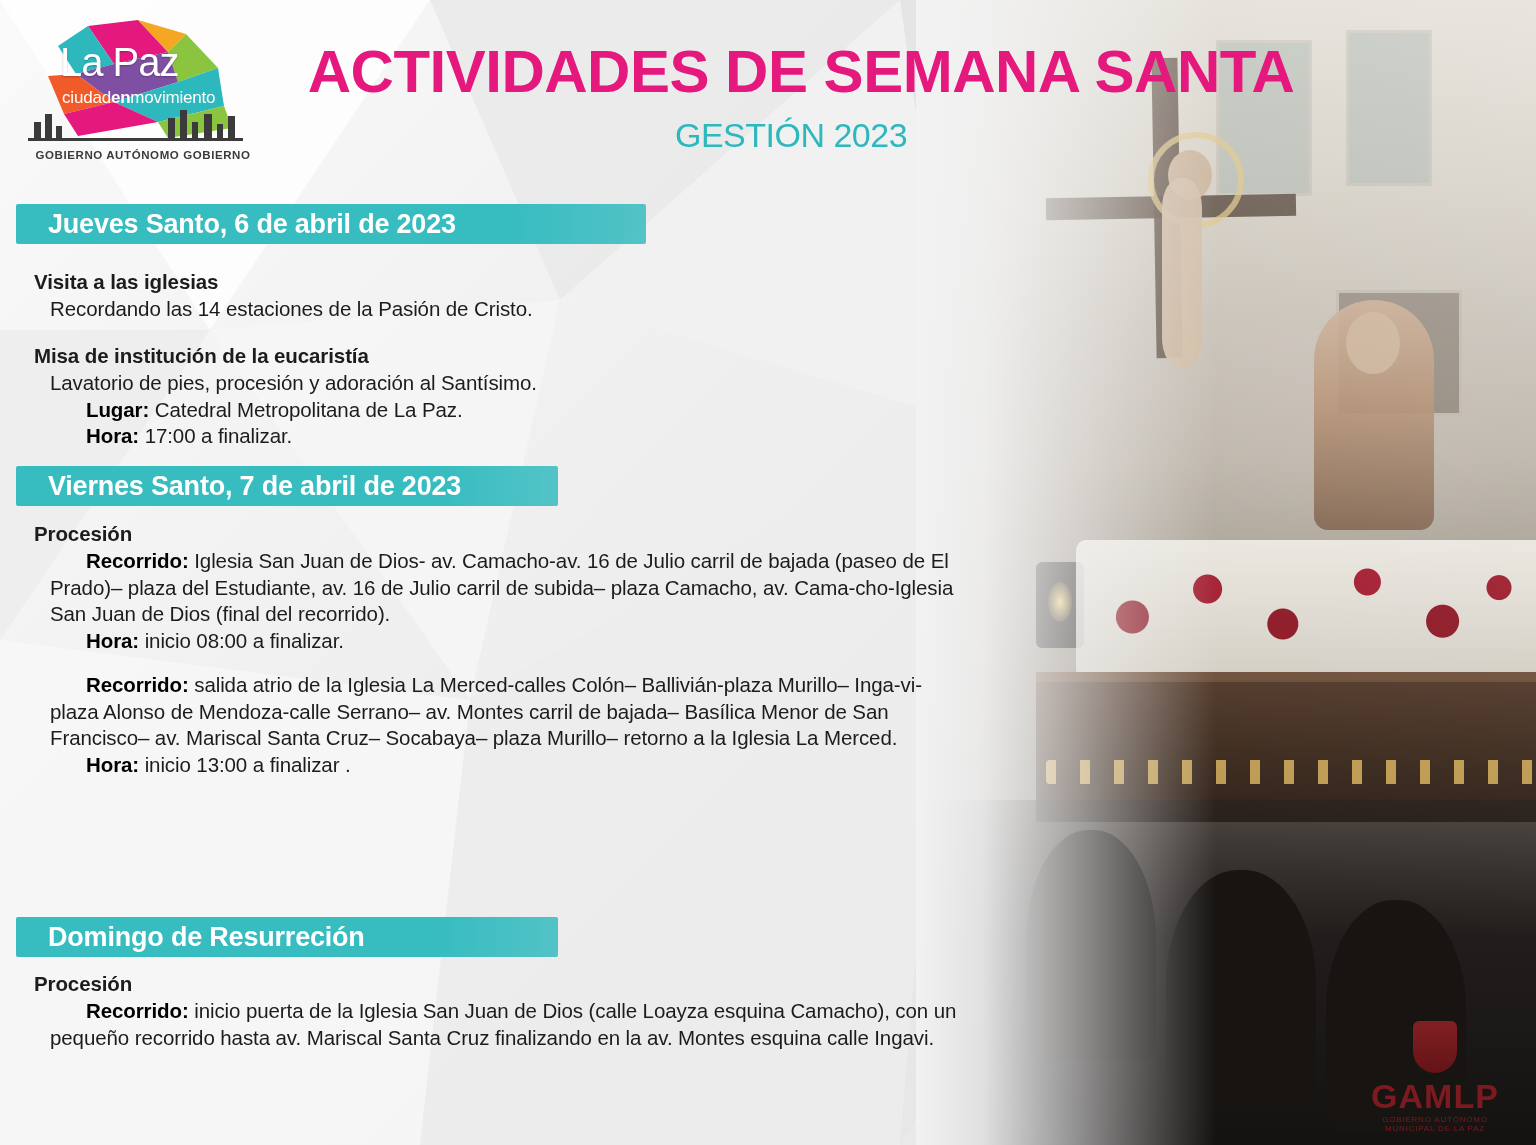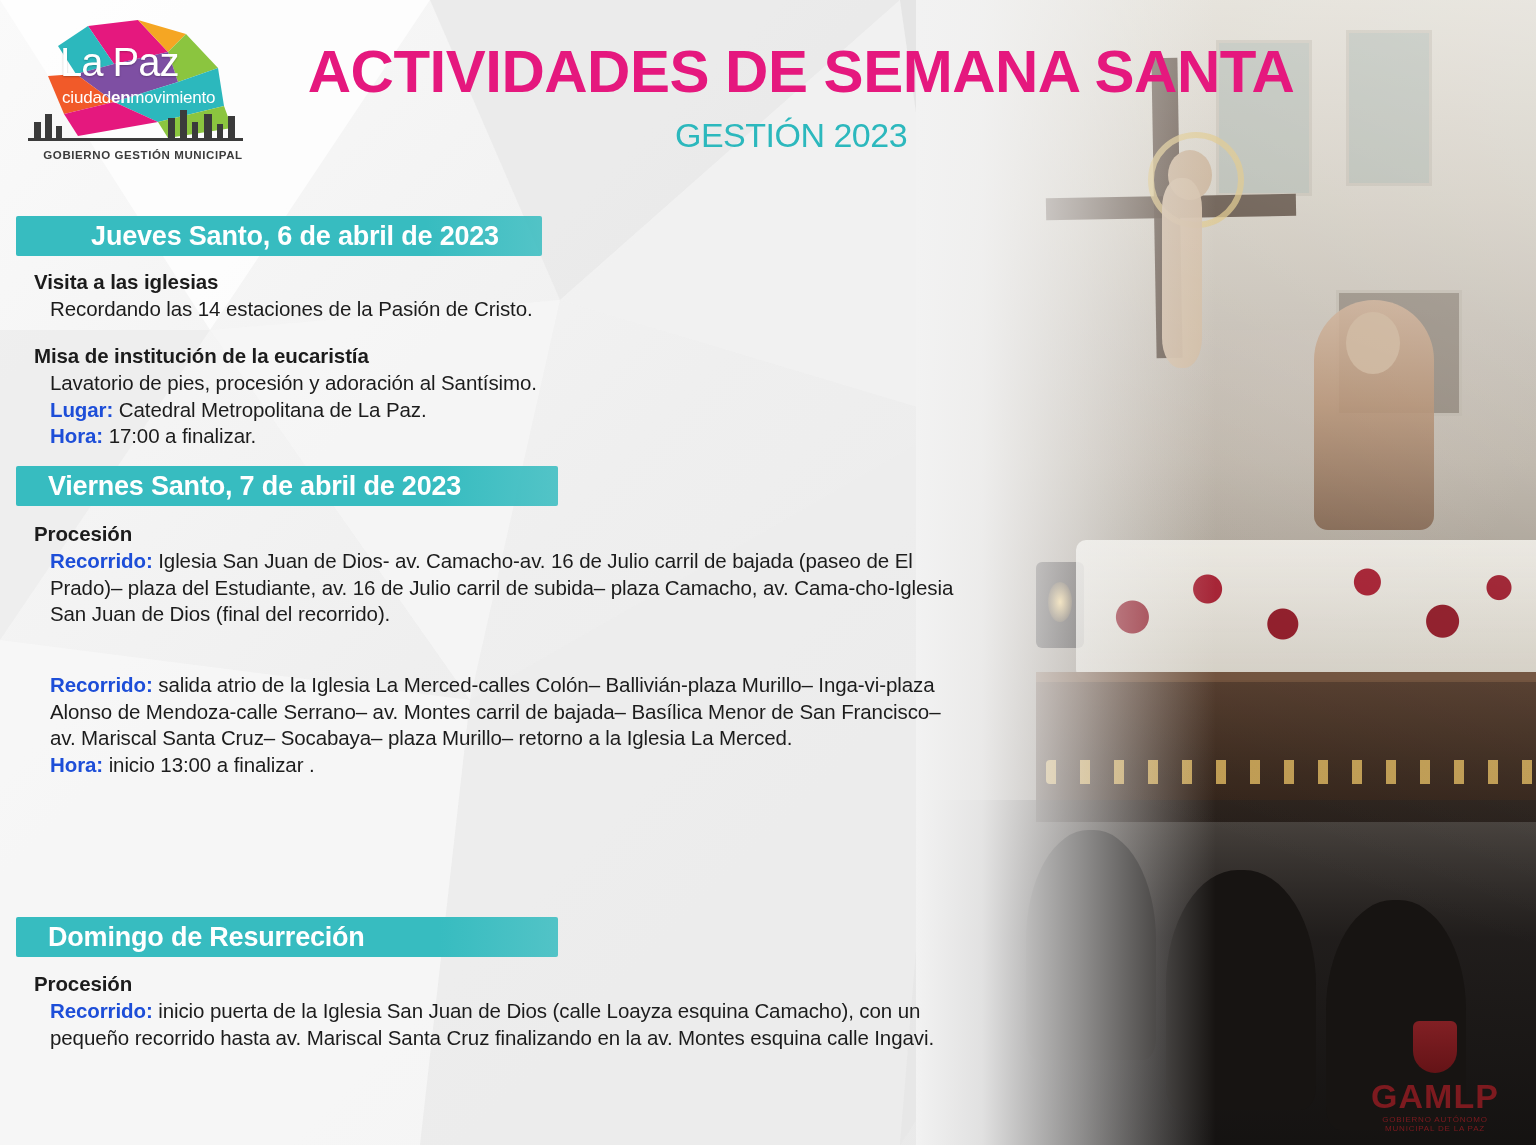--- a/index.html
+++ b/index.html
@@ -266,22 +266,23 @@
   }
   .evt-line {
     font-size: 20.5px;
     color: #1c1c1c;
     margin: 0;
     padding-left: 16px;
     line-height: 1.30;
     letter-spacing: -0.1px;
   }
   .lbl {
-    color: #1d4ed8;
-    font-weight: bold;
+    color: #000000;
+    font-weight: bold;
+    margin-left: 36px;
   }
   .gamlp {
     position: absolute;
     right: 26px;
     bottom: 12px;
     width: 150px;
     text-align: center;
     color: #7d1a1f;
   }
   .gamlp-name {
@@ -369,27 +370,27 @@
         <rect x="162" y="92" width="7" height="28"></rect>
         <rect x="174" y="104" width="6" height="16"></rect>
         <rect x="186" y="96" width="8" height="24"></rect>
         <rect x="199" y="106" width="6" height="14"></rect>
         <rect x="210" y="98" width="7" height="22"></rect>
         <rect x="10" y="120" width="215" height="3"></rect>
       </g>
     </svg>
     <div class="logo-text">La Paz</div>
     <div class="logo-sub"><span>ciudad</span><b>en</b><span>movimiento</span></div>
-    <div class="logo-caption">GOBIERNO GESTIÓN MUNICIPAL</div>
+    <div class="logo-caption">GOBIERNO AUTÓNOMO GOBIERNO</div>
   </div>
 
   <div class="title-main">ACTIVIDADES DE SEMANA SANTA</div>
   <div class="title-sub">GESTIÓN 2023</div>
 
-  <div class="daybar" style="left:16px; top:216px; width:526px;justify-content:center;">
+  <div class="daybar" style="left:16px; top:204px; width:630px;">
     <span>Jueves Santo, 6 de abril de 2023</span>
   </div>
 
   <div class="block" style="left:34px; top:270px; width:930px;">
     <p class="evt-title">Visita a las iglesias</p>
     <p class="evt-line"><span>Recordando las 14 estaciones de la Pasión de Cristo.</span></p>
   </div>
 
   <div class="block" style="left:34px; top:344px; width:930px;">
     <p class="evt-title">Misa de institución de la eucaristía</p>
@@ -398,20 +399,21 @@
     <p class="evt-line"><span class="lbl">Hora:</span><span> 17:00 a finalizar.</span></p>
   </div>
 
   <div class="daybar" style="left:16px; top:466px; width:542px;">
     <span>Viernes Santo, 7 de abril de 2023</span>
   </div>
 
   <div class="block" style="left:34px; top:522px; width:930px;">
     <p class="evt-title">Procesión</p>
     <p class="evt-line"><span class="lbl">Recorrido:</span><span> Iglesia San Juan de Dios- av. Camacho-av. 16 de Julio carril de bajada (paseo de El Prado)– plaza del Estudiante, av. 16 de Julio carril de subida– plaza Camacho, av. Cama-cho-Iglesia San Juan de Dios (final del recorrido).</span></p>
+    <p class="evt-line"><span class="lbl">Hora:</span><span> inicio 08:00 a finalizar.</span></p>
   </div>
 
   <div class="block" style="left:34px; top:672px; width:930px;">
     <p class="evt-line"><span class="lbl">Recorrido:</span><span> salida atrio de la Iglesia La Merced-calles Colón– Ballivián-plaza Murillo– Inga-vi-plaza Alonso de Mendoza-calle Serrano– av. Montes carril de bajada– Basílica Menor de San Francisco– av. Mariscal Santa Cruz– Socabaya– plaza Murillo– retorno a la Iglesia La Merced.</span></p>
     <p class="evt-line"><span class="lbl">Hora:</span><span> inicio 13:00 a finalizar .</span></p>
   </div>
 
   <div class="daybar" style="left:16px; top:917px; width:542px;">
     <span>Domingo de Resurreción</span>
   </div>

